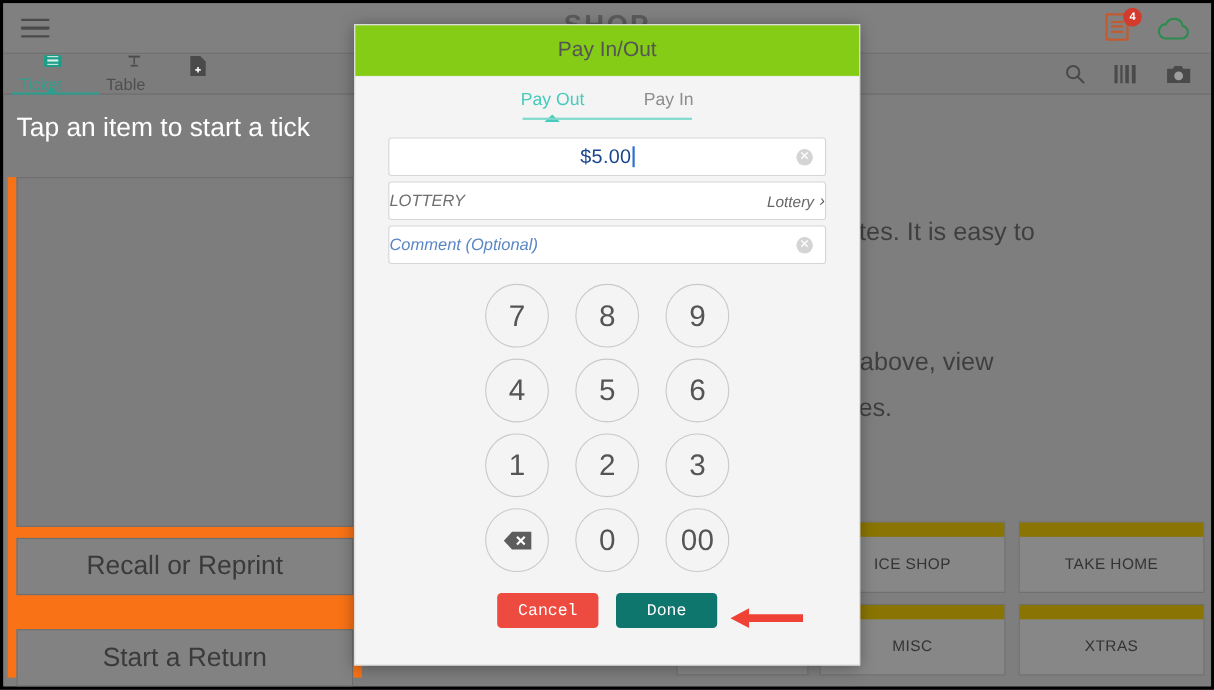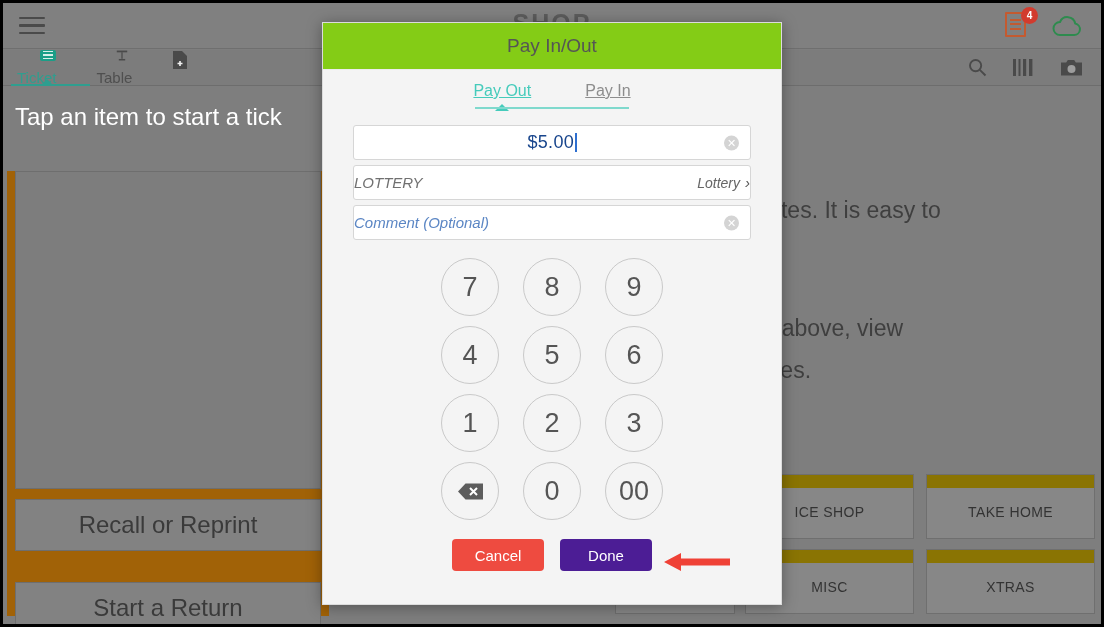--- a/index.html
+++ b/index.html
@@ -78,22 +78,22 @@
   .hint-right {
     position: absolute; top: 186px; left: 700px; width: 400px;
     font-size: 23px; color: #3f3f3f; line-height: 42px;
   }
   .hint-right2 {
     position: absolute; top: 304px; left: 670px; width: 430px;
     font-size: 23px; color: #3f3f3f; line-height: 42px;
   }
 
   .leftpanel {
-    position: absolute; left: 4px; top: 168px; width: 322px; bottom: 8px;
-    background: #a16207;
+    position: absolute; left: 4px; top: 158px; width: 322px; bottom: 8px;
+    background: #f97316;
   }
   .lp-big { position: absolute; left: 8px; right: 8px; top: 0; height: 318px;
             background: #7d7d7d; border: 1px solid #6e6e6e; }
   .big-btn {
     position: absolute; left: 8px; right: 8px; height: 52px;
     background: #828282; border: 1px solid #6e6e6e;
     display: flex; align-items: center; justify-content: center;
     font-size: 24px; color: #3a3a3a;
   }
   .big-btn.b1 { top: 328px; }
@@ -118,21 +118,21 @@
     position: absolute; left: 319px; top: 19px; width: 460px; height: 583px;
     background: #f4f4f4; box-shadow: 0 2px 14px rgba(0,0,0,.35);
     border: 1px solid #dcdcdc; display: flex; flex-direction: column;
   }
   .m-title {
     height: 47px; background: #84cc16; display: flex; align-items: center;
     justify-content: center; font-size: 19px; color: #555;
     border-bottom: 1px solid #ececec;
   }
   .m-tabs { display: flex; justify-content: center; gap: 54px; padding-top: 12px; position: relative; }
-  .m-tab { font-size: 16px; color: #8d8d8d; padding-bottom: 9px; position: relative; text-decoration: underline; }
+  .m-tab { font-size: 16px; color: #8d8d8d; padding-bottom: 9px; position: relative; }
   .m-tab.on { color: #45cbbb; }
   .m-tabs::after {
     content: ""; position: absolute; left: 152px; right: 152px; bottom: 0;
     height: 2px; background: #7fd9cd;
   }
   .m-tab.on::after {
     content: ""; position: absolute; left: 50%; transform: translateX(-50%);
     bottom: -2px; width: 0; height: 0;
     border-left: 7px solid transparent; border-right: 7px solid transparent;
     border-bottom: 7px solid #45cbbb;
@@ -166,23 +166,23 @@
   .key {
     width: 58px; height: 58px; border: 1px solid #c9c9c9; border-radius: 50%;
     background: #f4f4f4; display: flex; align-items: center; justify-content: center;
     font-size: 27px; color: #555; margin: 0 auto;
   }
   .key.small { font-size: 27px; }
   .bksp { width: 27px; height: 19px; position: relative; }
 
   .actions { margin-top: 14px; display: flex; justify-content: center; gap: 16px; }
   .abtn { width: 92px; height: 32px; border-radius: 4px; color: #fff;
-          font-size: 15px; display: flex; align-items: center; justify-content: center; border: none; }
+          font-size: 15px; display: flex; align-items: center; justify-content: center; border: none; font-family: Liberation Mono, monospace; }
   .abtn.cancel { background: #ee4b40; }
-  .abtn.done { background: #4c1d95; }
+  .abtn.done { background: #0f766e; }
 
   .arrow { position: absolute; left: 661px; top: 548px; width: 66px; height: 22px; }
 </style>
 </head>
 <body>
 
 <div id="screen">
 
   <div id="bg">
 

